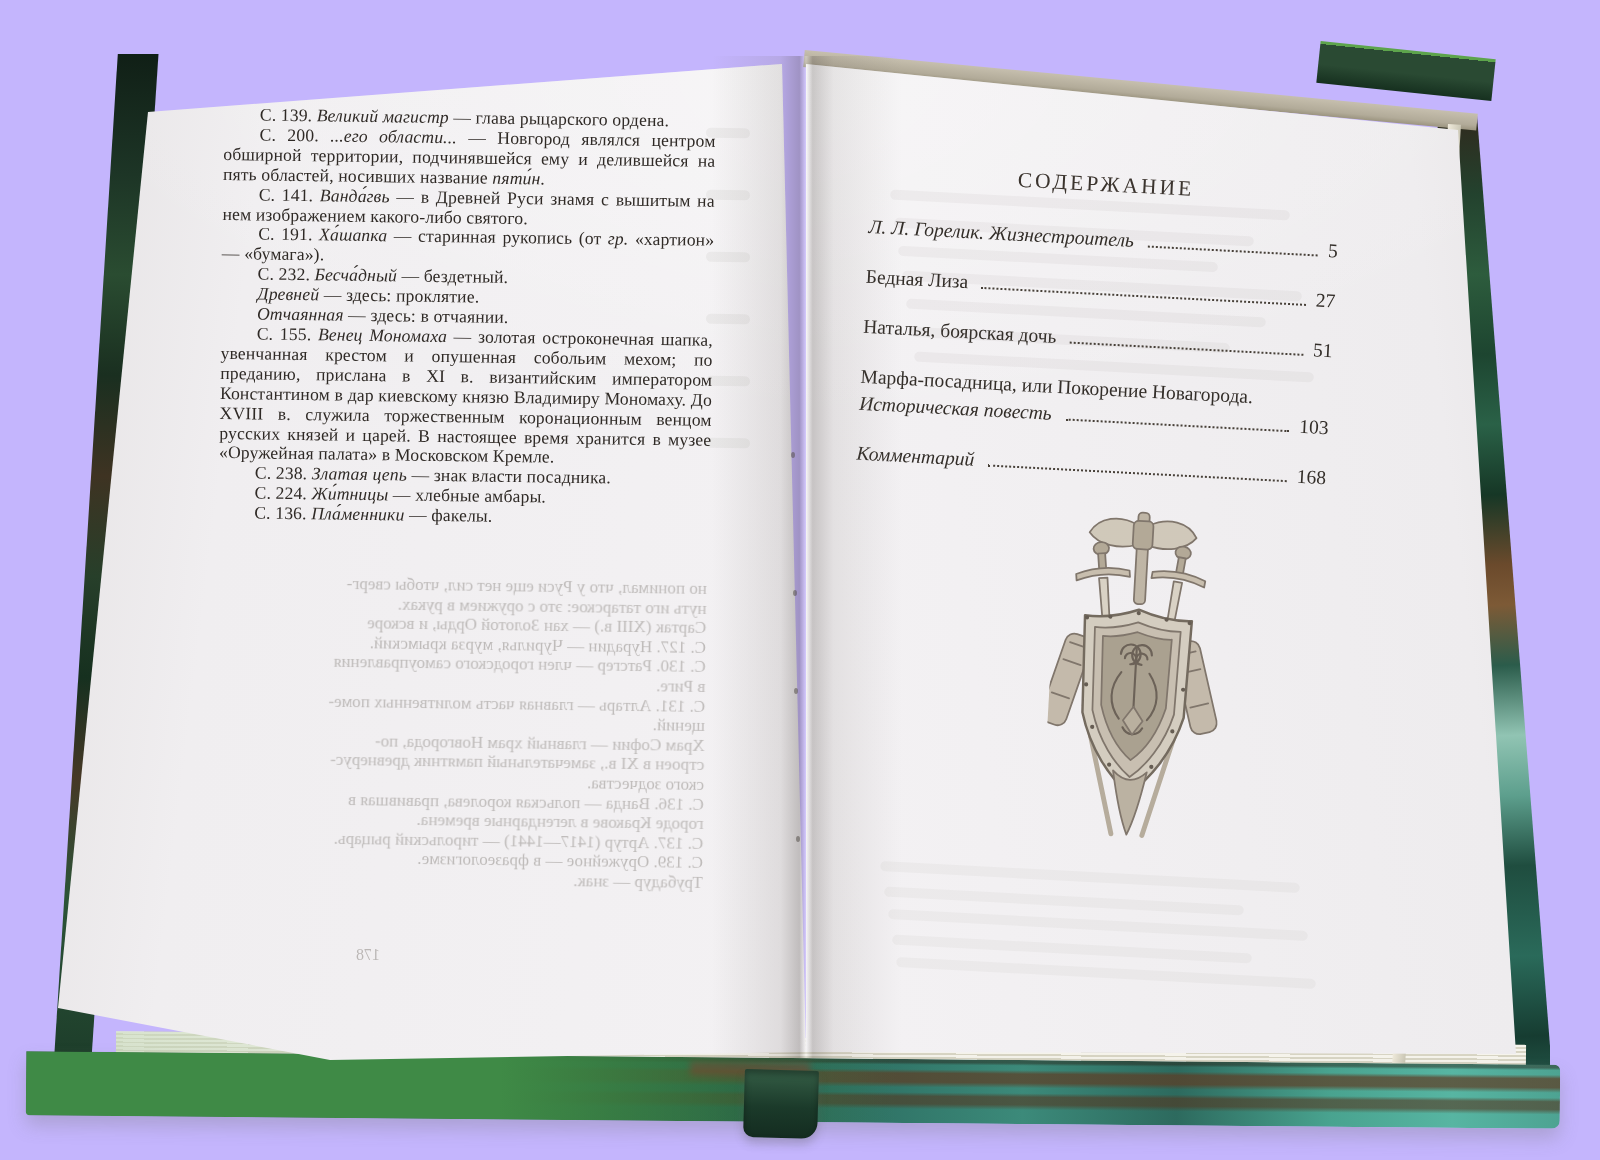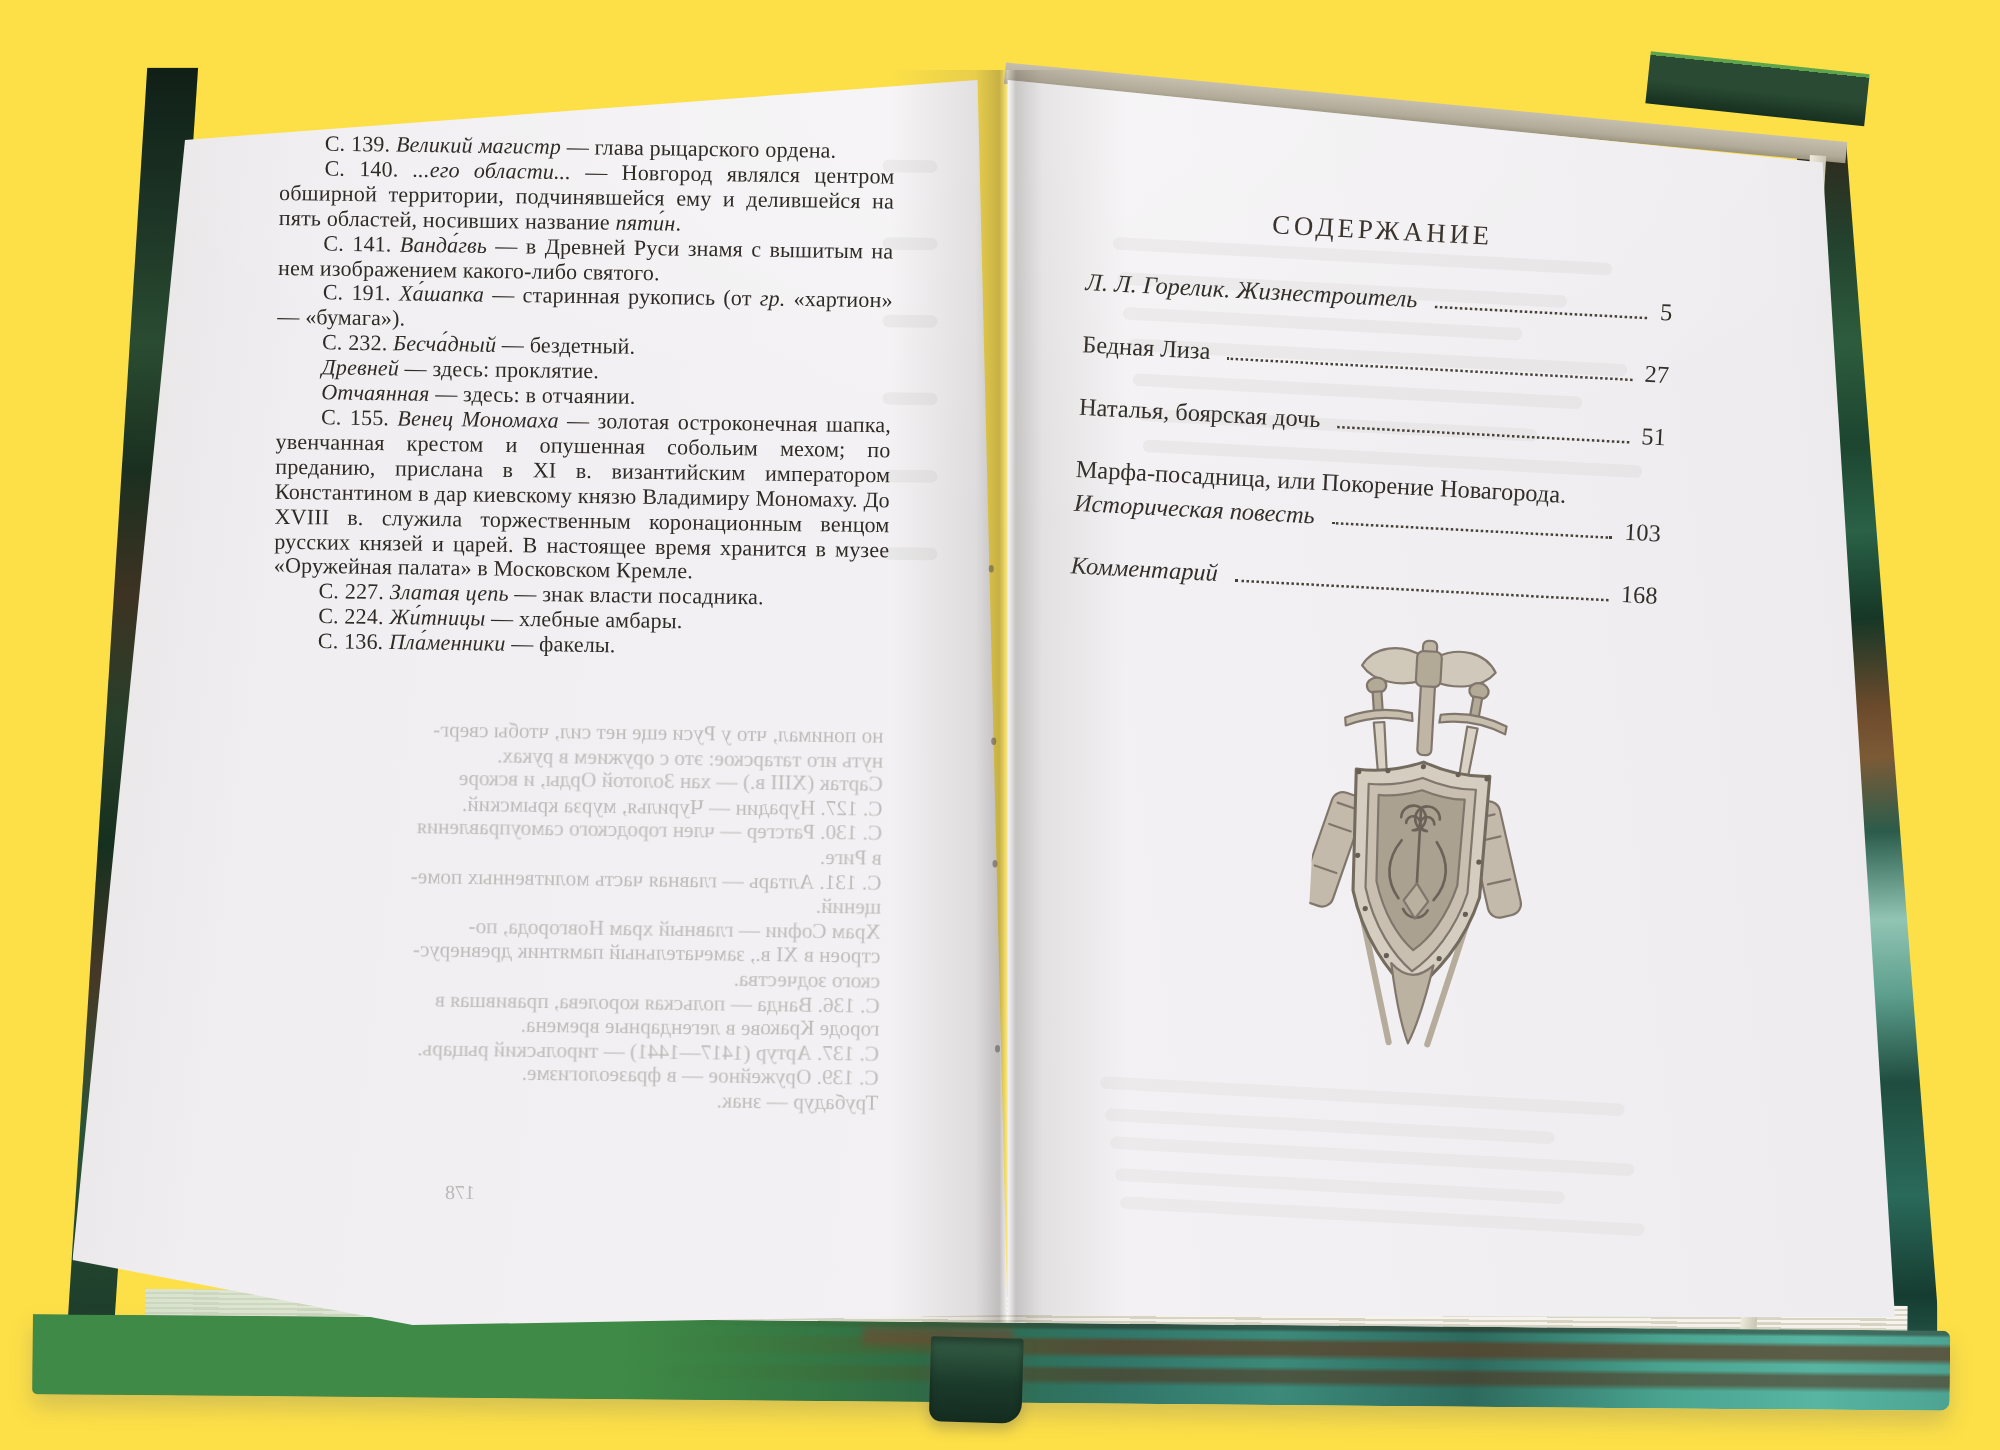--- a/index.html
+++ b/index.html
@@ -1,16 +1,16 @@
 <!DOCTYPE html>
 <html lang="ru"><head>
 <meta charset="utf-8">
 <style>
   html,body{margin:0;padding:0;width:1600px;height:1160px;overflow:hidden;background:#ffffff;}
-  .scene{position:relative;width:1600px;height:1160px;background:#fde047;
+  .scene{position:relative;width:1600px;height:1160px;background:#c4b5fd;
          font-family:"Liberation Serif","DejaVu Serif",serif;}
 
   
   .cover-left{position:absolute;left:54px;top:54px;width:110px;height:1006px;z-index:1;
     clip-path:polygon(58% 0,95% 0,34% 100%,0 100%);
     background:linear-gradient(182deg,#101f16 0%,#1d3526 12%,#2a4c31 22%,#1a2f20 32%,
       #3e3322 42%,#273f2a 52%,#16301f 62%,#463826 72%,#2c5438 84%,#1d3d2a 100%);}
   .cover-right{position:absolute;left:1398px;top:116px;width:152px;height:1000px;z-index:1;
     clip-path:polygon(30% 0,52% 0,100% 93%,100% 100%,58% 100%,6% 7%);
     box-shadow:6px 8px 14px rgba(120,120,120,.25);
@@ -123,28 +123,28 @@
   <div class="page page-right"></div>
 
   <div class="gutter-shadow"></div>
   <div class="stitch-dot" style="left:791px;top:452px"></div>
   <div class="stitch-dot" style="left:793px;top:590px"></div>
   <div class="stitch-dot" style="left:794px;top:688px"></div>
   <div class="stitch-dot" style="left:796px;top:836px"></div>
 
   <div class="left-text" id="left-text">
       <p><span>С. 139. </span><i>Великий магистр</i><span> — глава рыцарского ордена.</span></p>
-      <p><span>С. 140. </span><i>...его области...</i><span> — Новгород являлся центром обширной территории, подчинявшейся ему и делившейся на пять областей, носивших название </span><i>пяти́н</i><span>.</span></p>
+      <p><span>С. 200. </span><i>...его области...</i><span> — Новгород являлся центром обширной территории, подчинявшейся ему и делившейся на пять областей, носивших название </span><i>пяти́н</i><span>.</span></p>
       <p><span>С. 141. </span><i>Ванда́гвь</i><span> — в Древней Руси знамя с вышитым на нем изображением какого-либо святого.</span></p>
       <p><span>С. 191. </span><i>Ха́шапка</i><span> — старинная рукопись (от </span><i>гр.</i><span> «хартион» — «бумага»).</span></p>
       <p><span>С. 232. </span><i>Бесча́дный</i><span> — бездетный.</span></p>
       <p><i>Древней</i><span> — здесь: проклятие.</span></p>
       <p><i>Отчаянная</i><span> — здесь: в отчаянии.</span></p>
       <p><span>С. 155. </span><i>Венец Мономаха</i><span> — золотая остроконечная шапка, увенчанная крестом и опушенная собольим мехом; по преданию, прислана в XI в. византийским императором Константином в дар киевскому князю Владимиру Мономаху. До XVIII в. служила торжественным коронационным венцом русских князей и царей. В настоящее время хранится в музее «Оружейная палата» в Московском Кремле.</span></p>
-      <p><span>С. 227. </span><i>Златая цепь</i><span> — знак власти посадника.</span></p>
+      <p><span>С. 238. </span><i>Златая цепь</i><span> — знак власти посадника.</span></p>
       <p><span>С. 224. </span><i>Жи́тницы</i><span> — хлебные амбары.</span></p>
       <p><span>С. 136. </span><i>Пла́менники</i><span> — факелы.</span></p>
     </div>
 
   <div class="ghost-block" id="ghost-block">
       <div class="ghost-line">но понимал, что у Руси еще нет сил, чтобы сверг-</div>
       <div class="ghost-line">нуть иго татарское: это с оружием в руках.</div>
       <div class="ghost-line">Сартак (XIII в.) — хан Золотой Орды, и вскоре</div>
       <div class="ghost-line">С. 127. Нурадин — Чурилья, мурза крымский.</div>
       <div class="ghost-line">С. 130. Ратсгер — член городского самоуправления</div>

